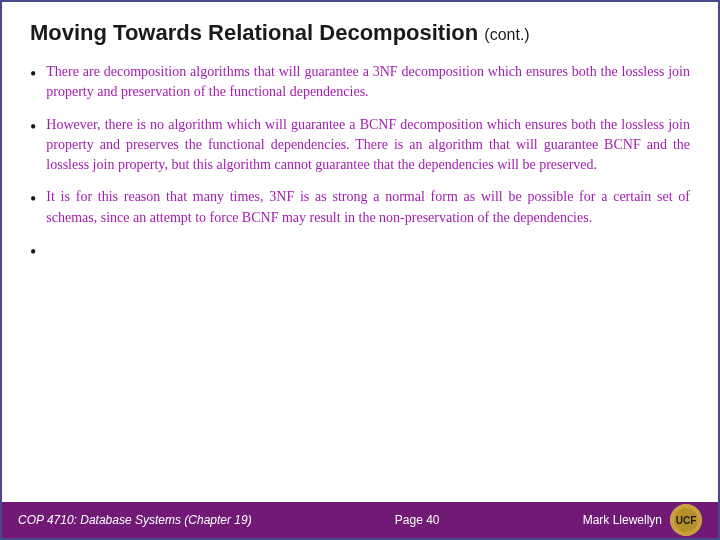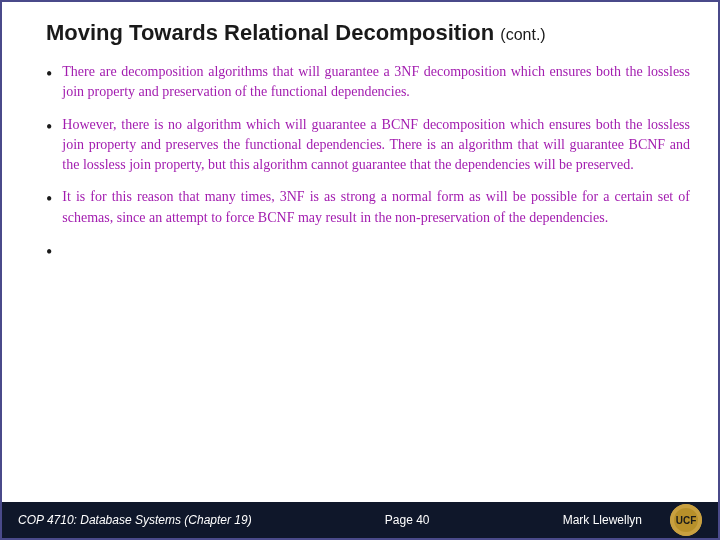--- a/index.html
+++ b/index.html
@@ -18,21 +18,20 @@
       background: #fff;
       border: 2px solid #4a4a8a;
       display: flex;
       flex-direction: column;
     }
 
     .slide-content {
       flex: 1;
       padding: 18px 28px 10px 28px;
       overflow: hidden;
-      margin-left: 16px;
     }
 
     .slide-title {
       font-size: 22px;
       font-weight: bold;
       color: #1a1a1a;
       margin-bottom: 16px;
       font-family: Arial, sans-serif;
     }
 
@@ -63,21 +62,21 @@
 
     .bullet-text {
       font-size: 14px;
       line-height: 1.45;
       color: #a21caf;
       text-align: justify;
       font-family: 'Times New Roman', Times, serif;
     }
 
     .slide-footer {
-      background: #0f172a;
+      background: #701a75;
       height: 36px;
       display: flex;
       align-items: center;
       padding: 0 16px;
       justify-content: space-between;
       flex-shrink: 0;
     }
 
     .footer-left {
       color: #fff;
@@ -107,21 +106,20 @@
       background: #c8a040;
       border-radius: 50%;
       display: flex;
       align-items: center;
       justify-content: center;
       font-size: 10px;
       color: #1a1a1a;
       font-weight: bold;
       overflow: hidden;
       position: relative;
-      margin-left: 20px;
     }
 
     .ucf-logo svg {
       width: 32px;
       height: 32px;
     }
   </style>
 </head>
 <body>
 

